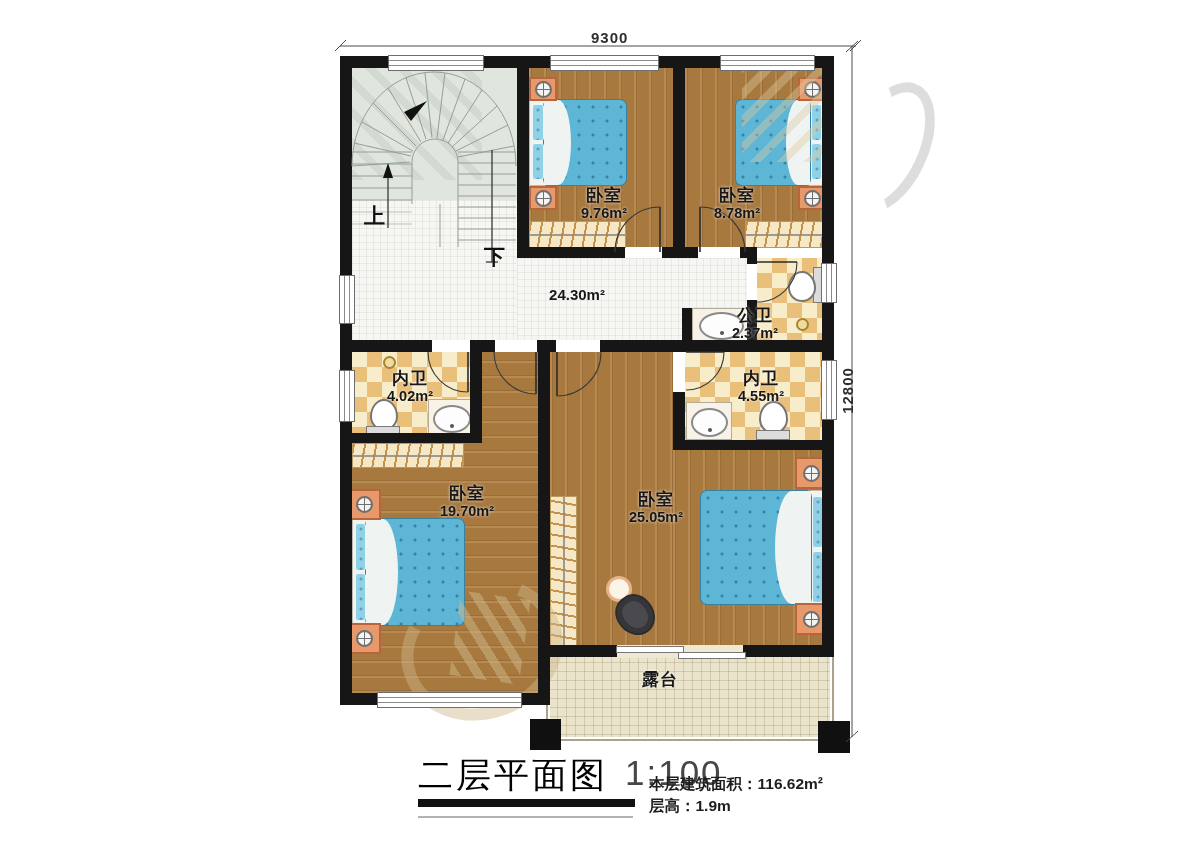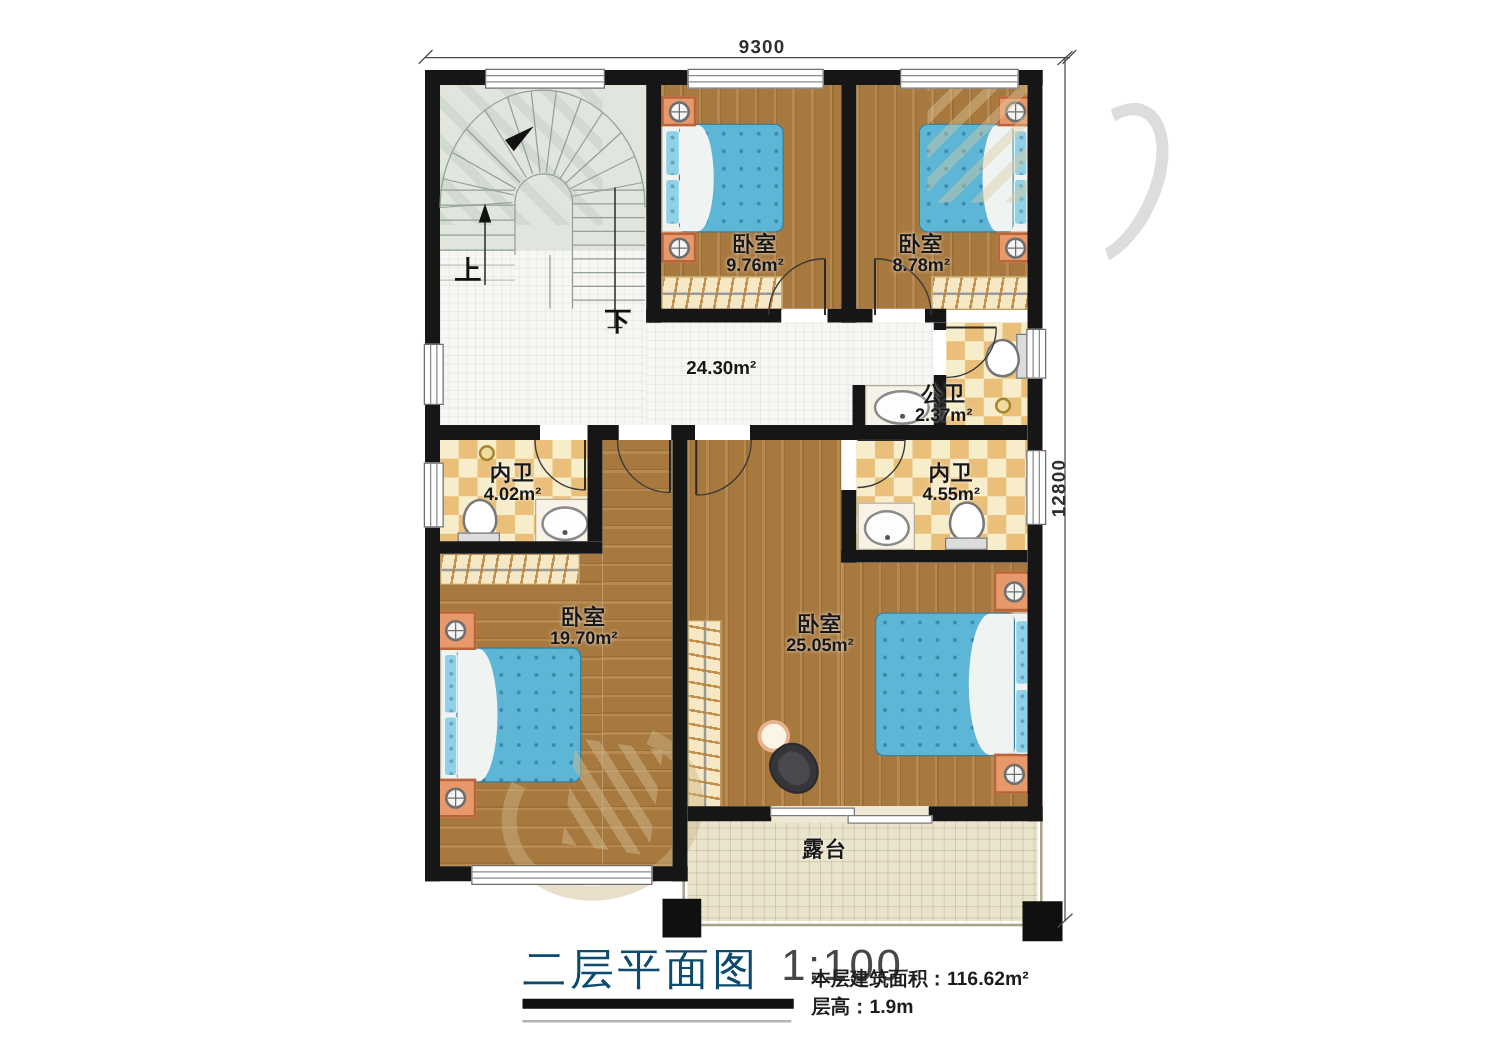--- a/index.html
+++ b/index.html
@@ -42,21 +42,21 @@
   
   .room-label{z-index:7;text-align:center;color:#171717;font-weight:bold;transform:translateX(-50%);text-shadow:0 0 3px rgba(255,255,255,.85);line-height:1.12;white-space:nowrap;}
   .room-label .nm{font-size:17px;letter-spacing:1px;}
   .room-label .ar{font-size:14.5px;}
   .stair-label{z-index:7;font-size:21px;font-weight:bold;color:#111;}
   .dim-label{z-index:7;font-size:15px;font-weight:bold;color:#2e2e2e;letter-spacing:1px;}
   svg.overlay{position:absolute;left:0;top:0;z-index:6;pointer-events:none;}
   
   .wm{z-index:3;pointer-events:none;}
   
-  .tb-title{z-index:8;font-size:35px;color:#0c4a6e;letter-spacing:3px;font-weight:500;}
+  .tb-title{z-index:8;font-size:35px;color:#000000;letter-spacing:3px;font-weight:500;}
   .tb-scale{z-index:8;font-size:35px;color:#474747;letter-spacing:2px;font-weight:500;}
   .tb-bar{z-index:8;background:#111;}
   .tb-line{z-index:8;background:#b3b3b3;}
   .tb-info{z-index:8;font-size:15.5px;color:#1d1d1d;line-height:1.45;font-weight:600;}
 </style>
 </head>
 <body>
 
 <div class="canvas">
 

